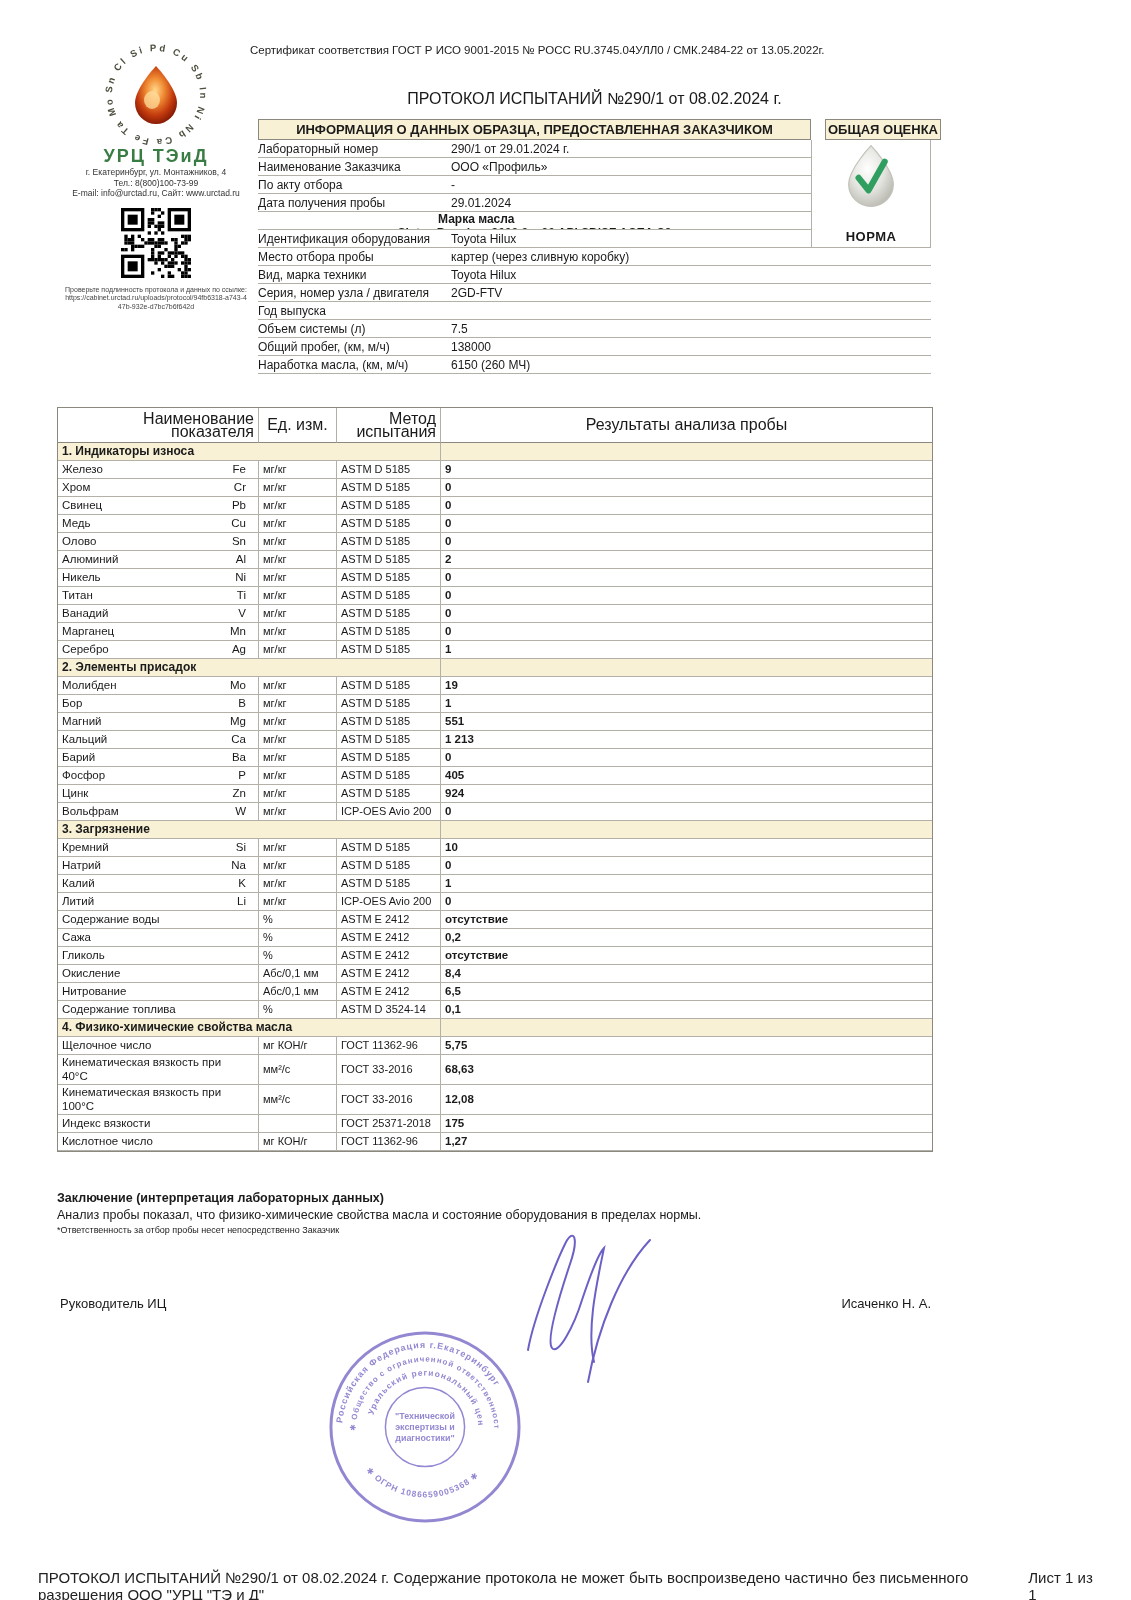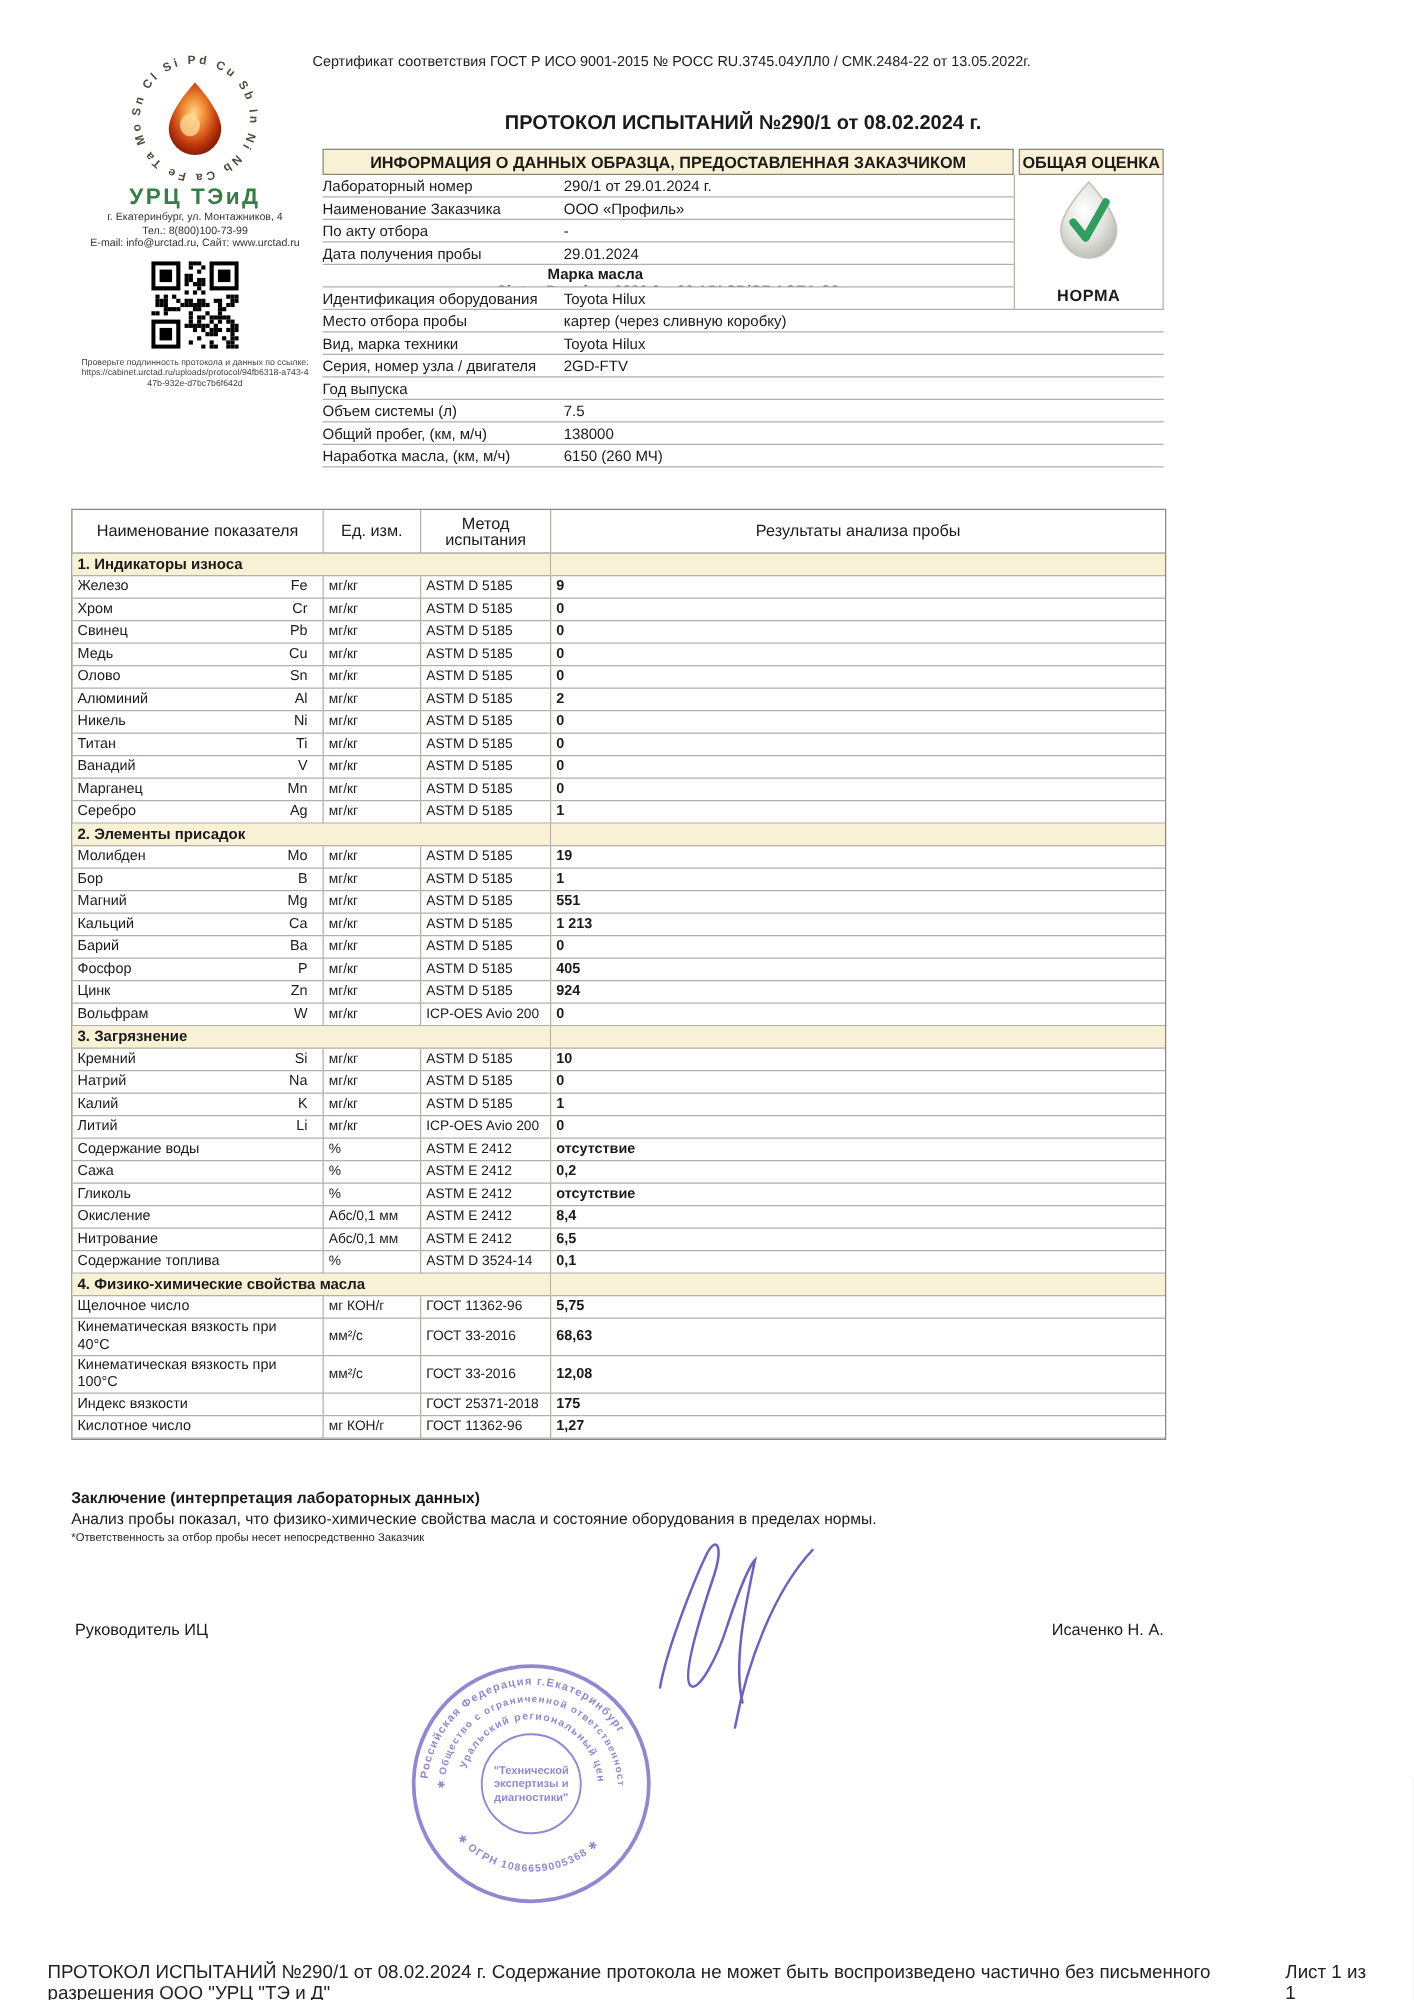--- a/index.html
+++ b/index.html
@@ -7,33 +7,33 @@
     --green:#3a7d44; --check:#2f9e5f; --stamp:#8577cc; --sig:#5b4fc0;
   }
   html,body{margin:0;padding:0;background:#e8e8e8;}
   .page{position:relative;width:1131px;height:1600px;background:#fff;margin:0 auto;
         font-family:"Liberation Sans","DejaVu Sans",sans-serif;color:#1a1a1a;overflow:hidden;}
 
   
   .cert-lines{position:absolute;left:250px;top:42px;width:690px;text-align:left;
               font-size:11.5px;line-height:17px;color:#222;}
   .doc-title{position:absolute;left:258px;top:90px;width:673px;text-align:center;
-             font-weight:bold;font-size:16px;}
+             font-weight:normal;font-size:16px;}
 
   
   .logo-block{position:absolute;left:50px;top:38px;width:212px;text-align:center;}
   .lab-name{font-size:18px;font-weight:bold;color:var(--green);letter-spacing:2px;margin-top:-8px;}
   .addr{font-size:8.5px;line-height:10.5px;color:#333;}
   .qr-wrap{margin:9px auto 0;width:70px;height:70px;}
   .qr-caption{font-size:7px;line-height:8.5px;color:#444;margin-top:8px;}
   .qr-link{font-size:7px;line-height:8.5px;color:#444;word-break:break-all;padding:0 14px;}
 
   
   .sample-info{position:absolute;left:258px;top:119px;width:673px;font-size:12px;}
-  .si-header{display:grid;grid-template-columns:553px 116px;column-gap:4px;}
+  .si-header{display:grid;grid-template-columns:553px 116px;column-gap:14px;}
   .si-header>div{background:var(--band);border:1px solid var(--line-dark);
                  font-weight:bold;font-size:13px;text-align:center;line-height:19px;height:19px;}
   .si-body{display:grid;grid-template-columns:553px 120px;}
   .si-side{}
   .irow{display:flex;height:17px;border-bottom:1px solid var(--line);
         align-items:center;overflow:hidden;}
   .irow .ilabel{width:193px;flex:none;}
   .irow .ival{flex:1;}
   .irow.b{font-weight:bold;flex-direction:column;}
   .si-assess{border-left:1px solid var(--line);border-right:1px solid var(--line);
@@ -42,21 +42,21 @@
   .assess-label{font-weight:bold;font-size:13px;letter-spacing:0.5px;}
   .si-full .irow .ilabel{width:193px;}
 
   
   .results-table{position:absolute;left:57px;top:407px;width:874px;
                  border:1px solid var(--line-dark);font-size:11.5px;}
   .rt-row{display:grid;grid-template-columns:201px 78px 104px 1fr;}
   .rt-cell{border-right:1px solid var(--line);border-bottom:1px solid var(--line);
            padding:1px 4px;min-height:15px;display:flex;align-items:center;line-height:13.5px;}
   .rt-row .rt-cell:last-child{border-right:none;}
-  .rt-head .rt-cell{justify-content:center;text-align:center;font-size:13px;
+  .rt-head .rt-cell{justify-content:center;text-align:right;font-size:16px;
                     min-height:32px;border-bottom:1px solid var(--line-dark);}
   .rt-section{background:var(--band);font-weight:bold;font-size:12px;}
   .rt-name{justify-content:space-between;}
   .rt-name .sym{padding-right:8px;}
   .rt-result{font-weight:bold;}
   .rt-method,.rt-unit{font-size:11px;}
 
   
   .conclusion{position:absolute;left:57px;top:1190px;width:874px;}
   .concl-title{font-weight:bold;font-size:12.5px;line-height:17px;}

